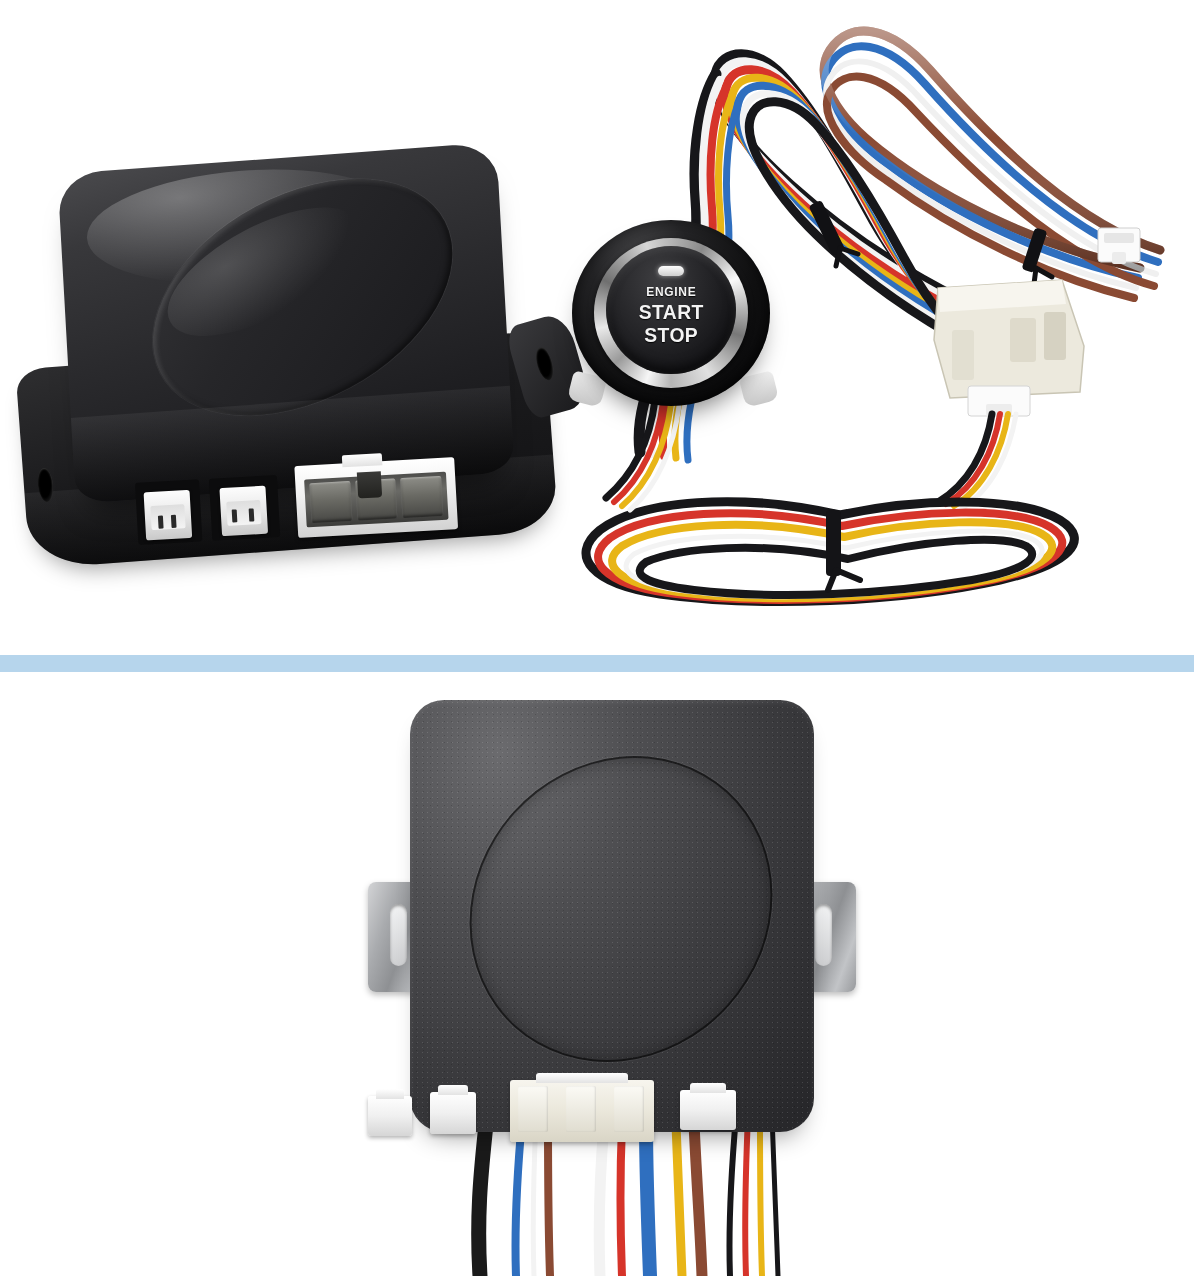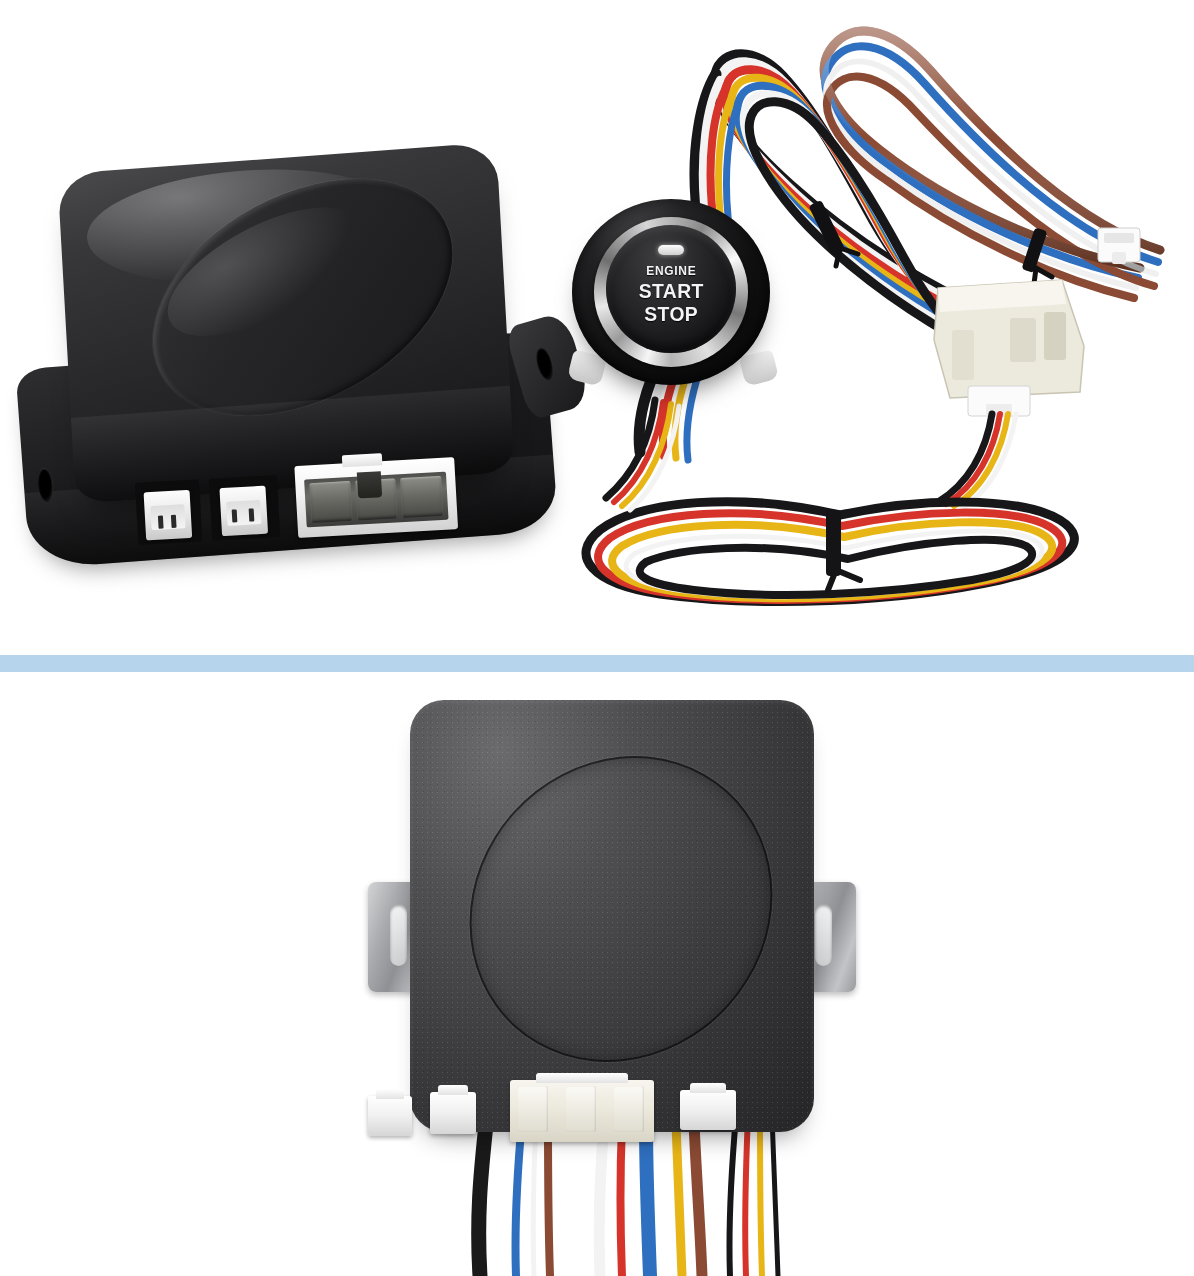--- a/index.html
+++ b/index.html
@@ -166,21 +166,21 @@
   }
   #port-lg .lg-tab {
     position:absolute; left:62px; top:10px;
     width:24px; height:26px;
     background:linear-gradient(180deg,#3a3a38,#22221f);
     border-radius:0 0 4px 4px;
   }
 
   
   #startbtn {
-    position:absolute; left:566px; top:193px;
+    position:absolute; left:566px; top:214px;
     width:212px; height:200px;
   }
   #btn-prongs-l, #btn-prongs-r {
     position:absolute; top:160px; width:34px; height:30px;
     background:linear-gradient(180deg,#f2f2f2,#c8c8c8);
     border-radius:6px 6px 10px 10px;
   }
   #btn-prongs-l { left:4px;  transform:rotate(14deg); }
   #btn-prongs-r { left:176px; transform:rotate(-14deg); }
 

